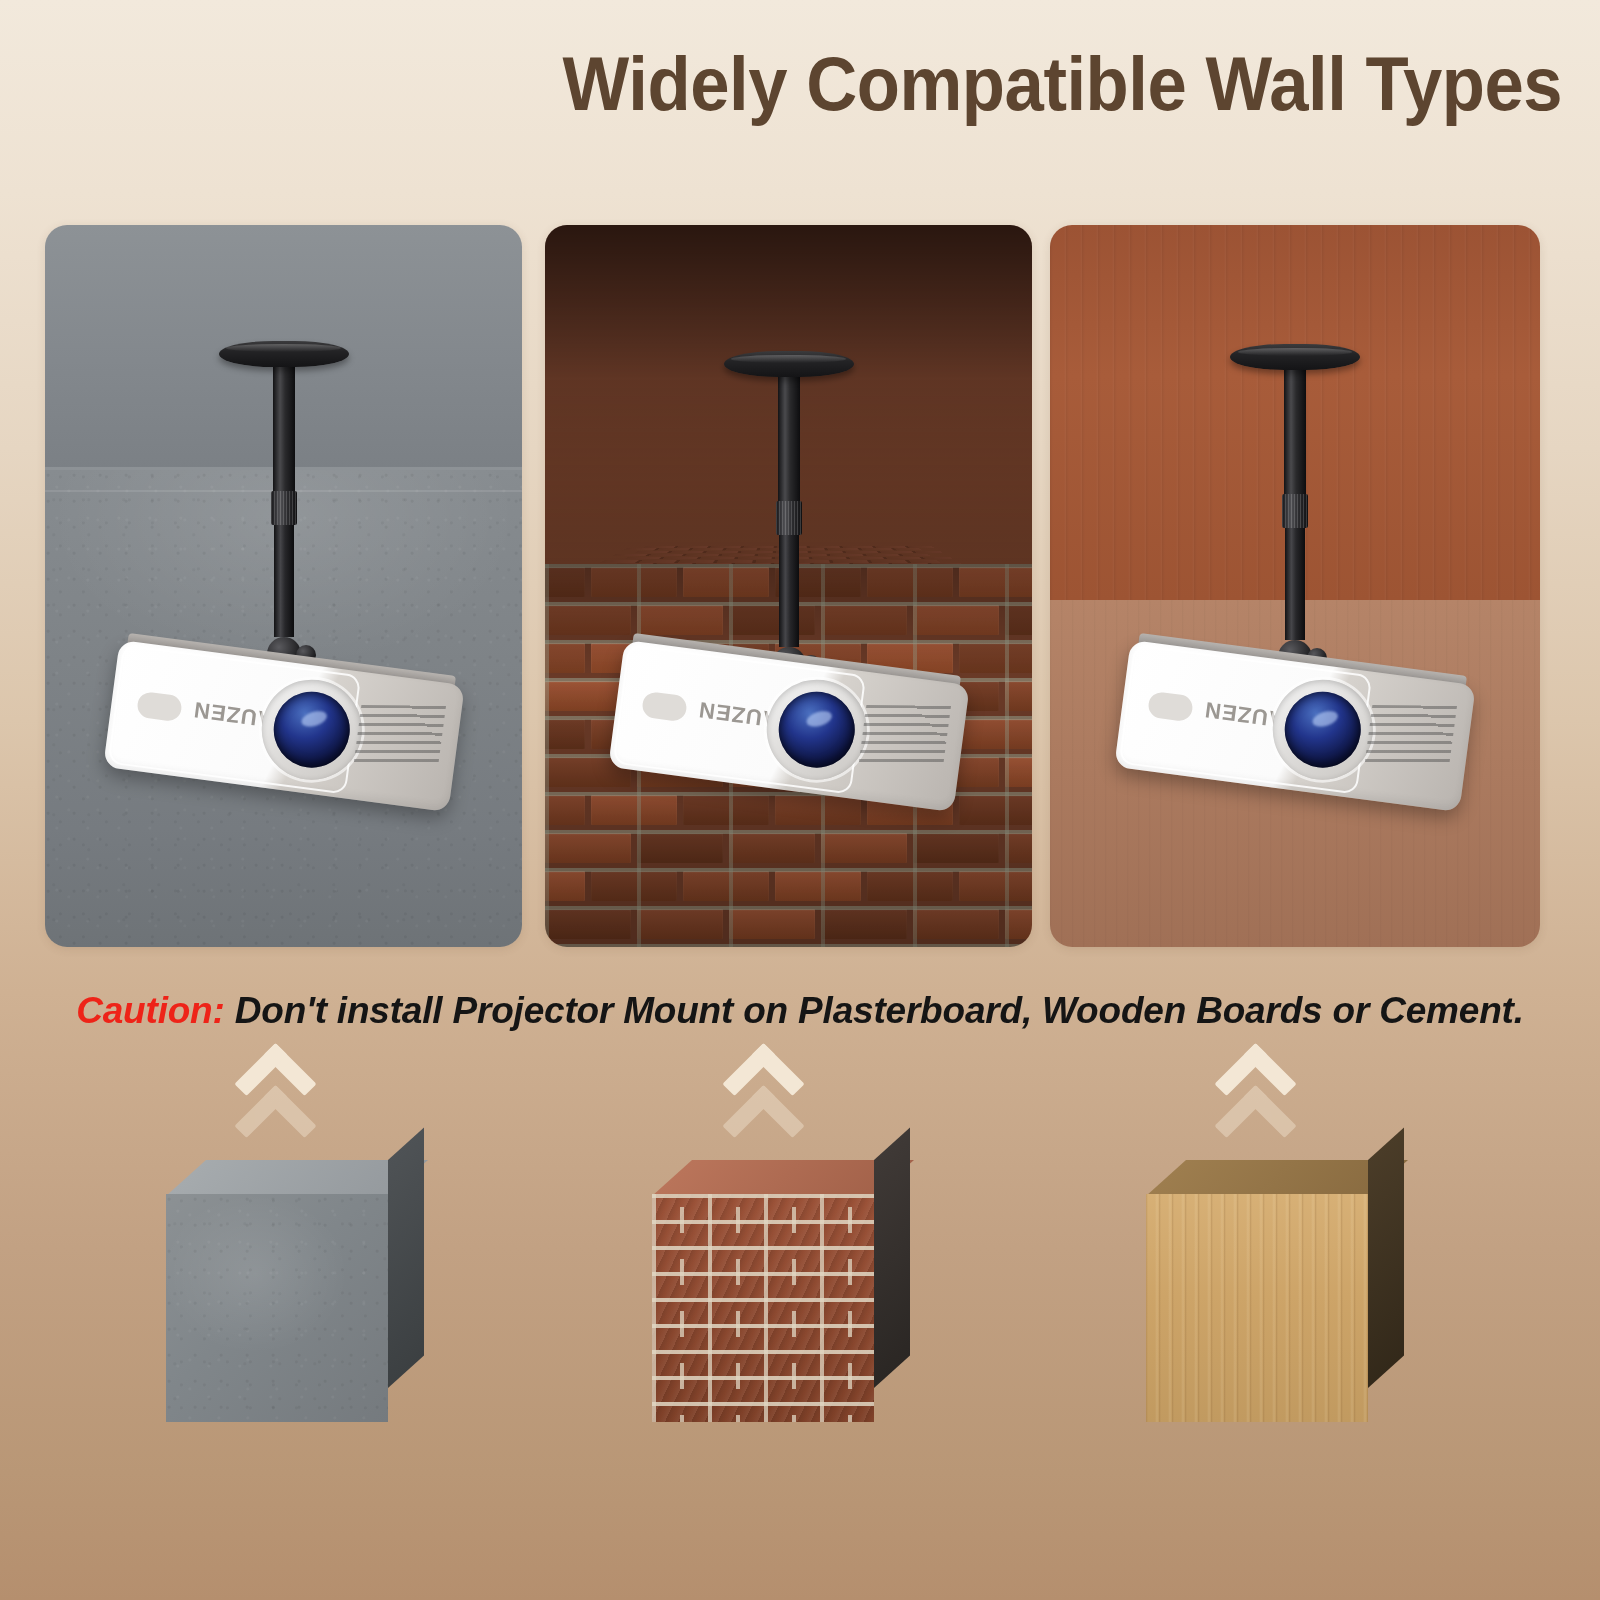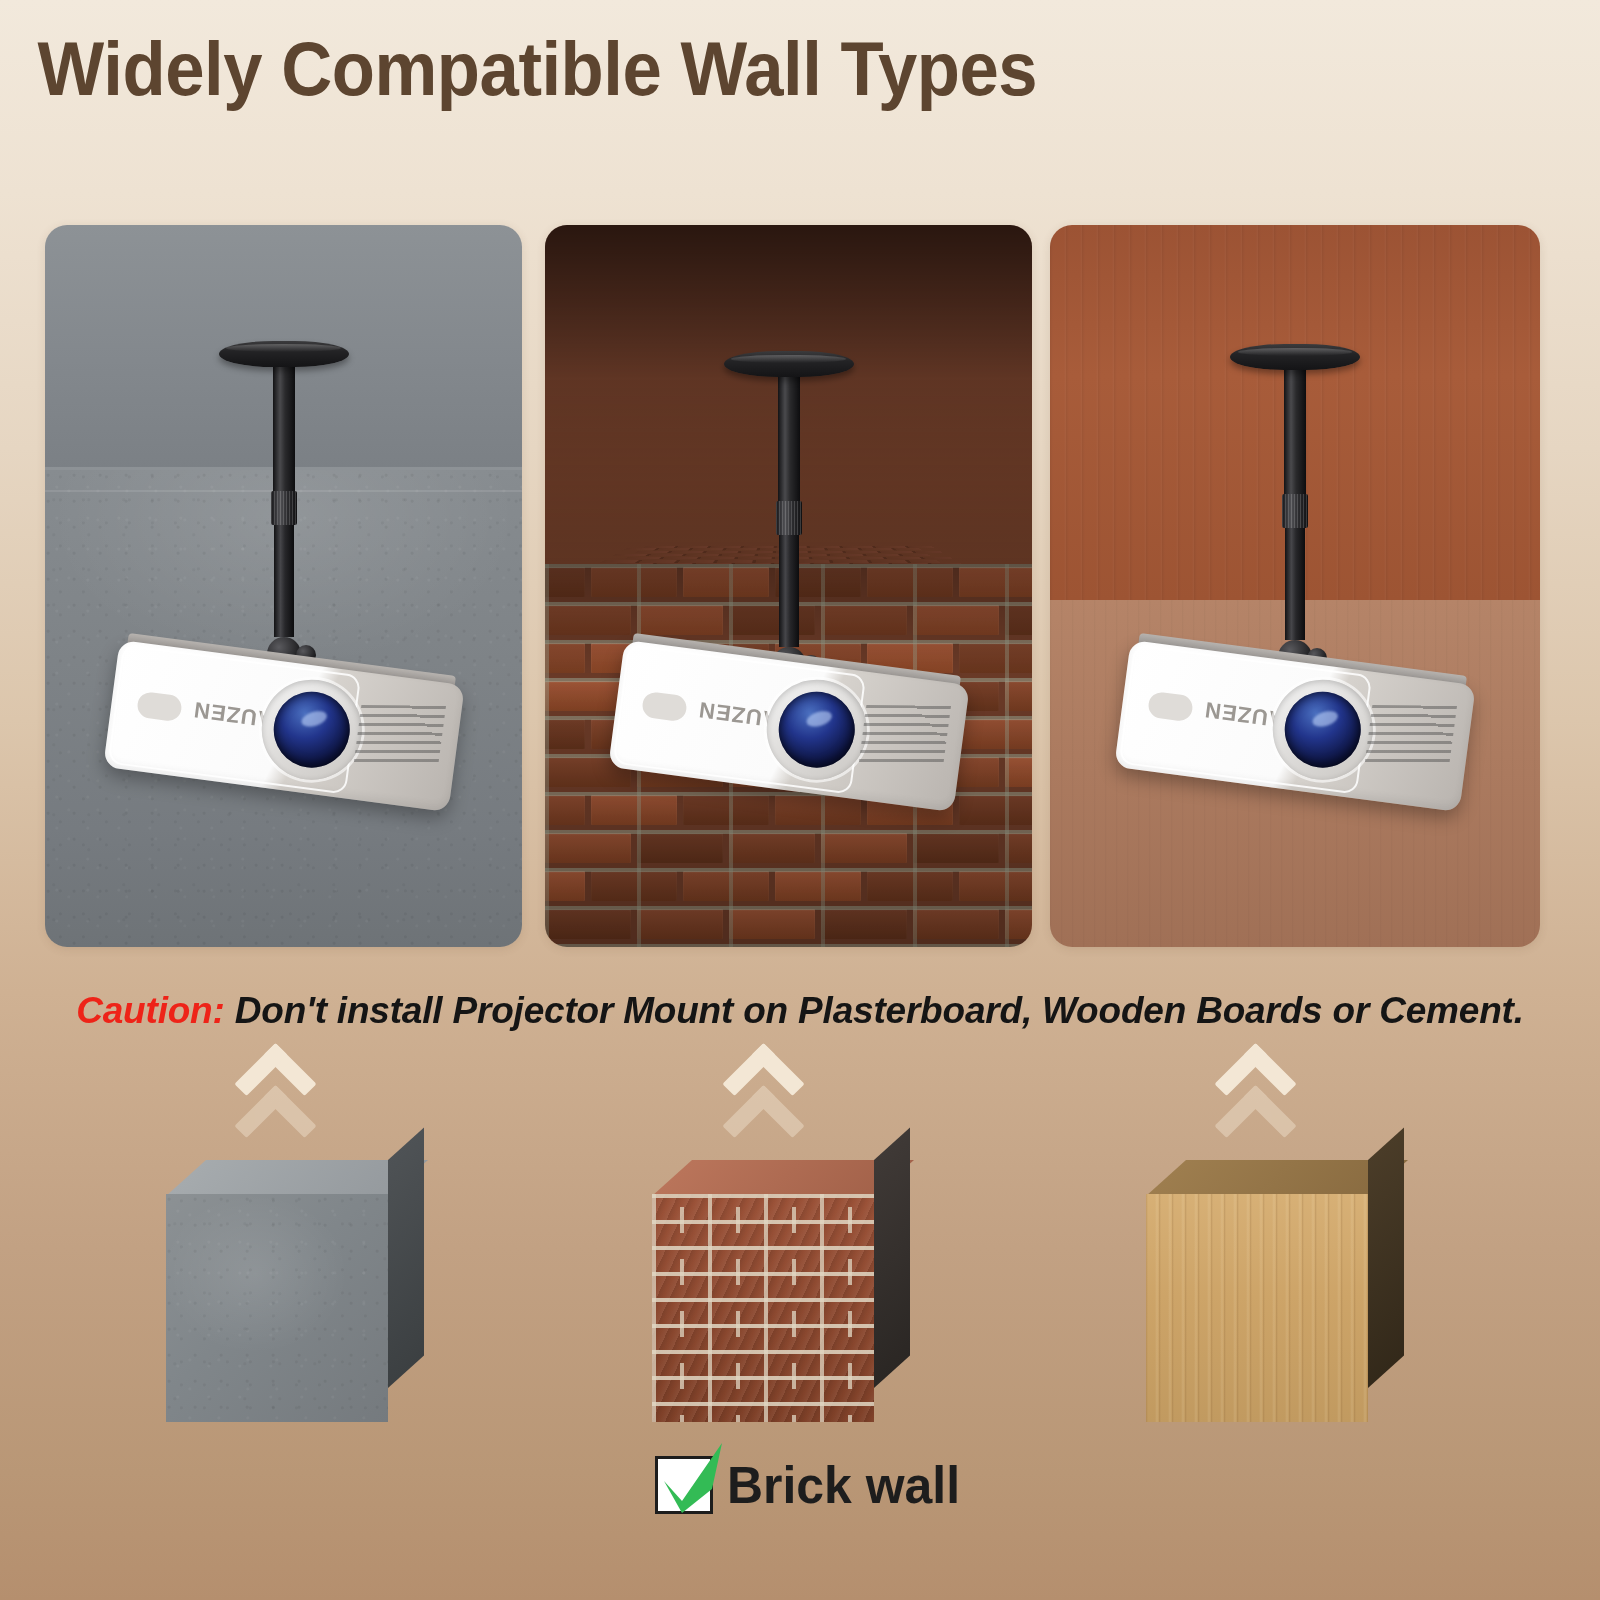--- a/index.html
+++ b/index.html
@@ -7,21 +7,21 @@
   body {
     font-family:"Liberation Sans", sans-serif;
     background:linear-gradient(to bottom,
       #f2e9dc 0%, #eee2d2 12%, #e6d6c2 28%,
       #dcc6ac 45%, #cfb193 62%, #c2a183 78%, #b99776 92%, #b58f6e 100%);
     position:relative;
     overflow:hidden;
   }
 
   
-  .title-wrap { width:100%; text-align:left; padding-top:25px; }
+  .title-wrap { width:100%; text-align:right; padding-top:40px; }
   .title {
     font-size:76px;
     font-weight:bold;
     color:#5d4530;
     letter-spacing:-0.5px;
     font-stretch:condensed;
     transform:scaleX(0.93);
     display:inline-block;
     white-space:nowrap;
   }
@@ -615,22 +615,14 @@
   <div class="cube k3">
     <div class="face-top wd-t"></div>
     <div class="face-side wd-s"></div>
     <div class="face-front wd-f"></div>
   </div>
 </div>
 
 <div class="checks">
 
 
-  <div class="check-item ci2">
-    <div class="checkbox">
-      <svg class="tick" viewBox="0 0 74 76">
-        <path d="M8 40 L26 60 L66 2 L56 48 L26 72 Z" fill="#33bb55"></path>
-      </svg>
-    </div>
-    <div class="check-label">Brick wall</div>
-  </div>
 
 </div>
 
 </body></html>

